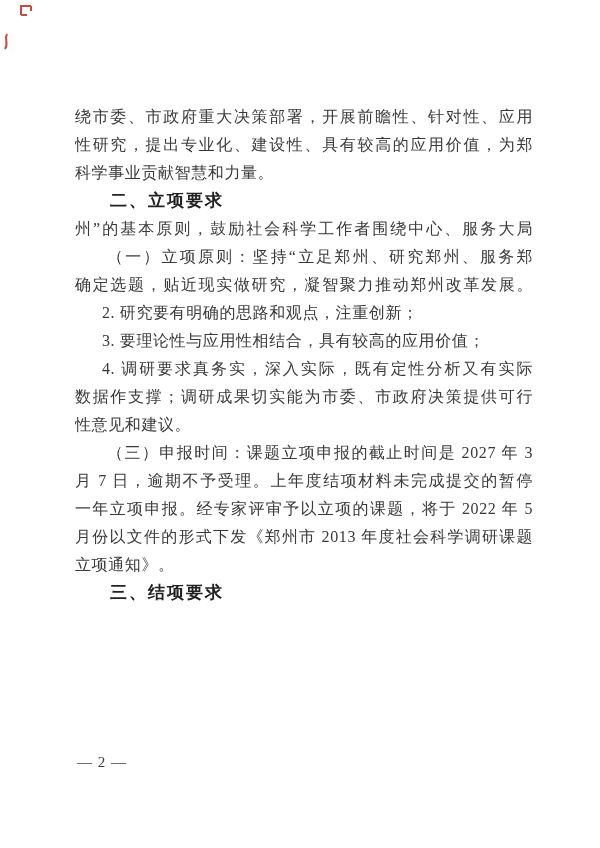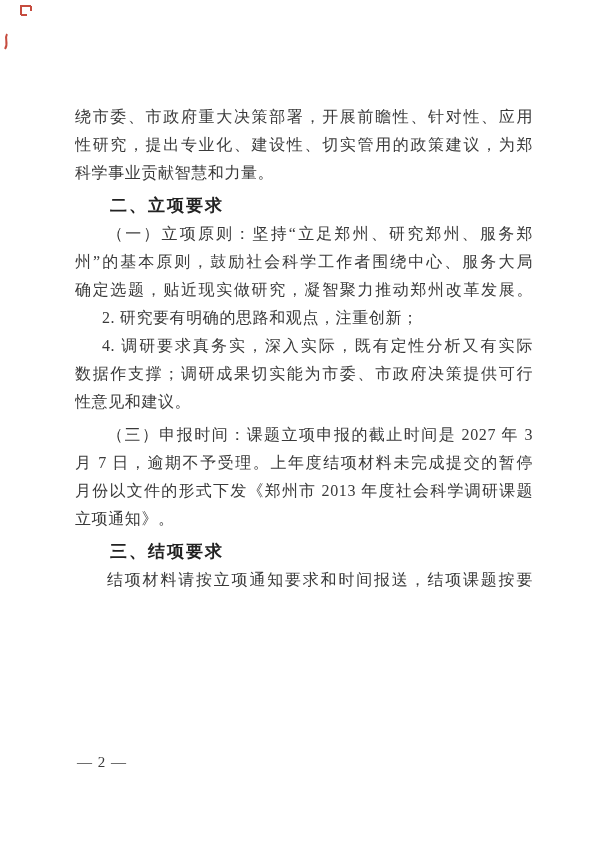--- a/index.html
+++ b/index.html
@@ -30,21 +30,21 @@
     letter-spacing: 0.6px;
     text-align: justify;
     text-align-last: left;
     overflow: hidden;
   }
   .st {
     text-align-last: justify;
   }
   .i2  { text-indent: 32px; }
   .i15 { text-indent: 27px; }
-  .gap { margin-top: 5px; }
+  .gap { }
   .h {
     font-family: "Liberation Sans", "DejaVu Sans", sans-serif;
     font-weight: 700;
     color: #222222;
     font-size: 17px;
     letter-spacing: 2px;
     text-indent: 35px;
     text-align-last: left;
   }
   .pageno {
@@ -71,33 +71,34 @@
 
   <svg class="mark mark-a" width="16" height="15" viewBox="0 0 16 15">
     <path d="M2 3 H13 M3 3 V12 M13 3 V8 M3 12 H9" stroke="#c0392b" stroke-width="2" fill="none"></path>
   </svg>
   <svg class="mark mark-b" width="10" height="17" viewBox="0 0 10 17">
     <path d="M6 1 C3 6 8 10 4 16" stroke="#c0392b" stroke-width="2" fill="none"></path>
   </svg>
 
   <main class="doc">
     <div class="ln st">绕市委、市政府重大决策部署，开展前瞻性、针对性、应用</div>
-    <div class="ln st">性研究，提出专业化、建设性、切实管用的政策建议，为郑</div>
+    <div class="ln st">性研究，提出专业化、建设性、具有较高的应用价值，为郑</div>
     <div class="ln">科学事业贡献智慧和力量。</div>
     <div class="ln h gap">二、立项要求</div>
+    <div class="ln st">州”的基本原则，鼓励社会科学工作者围绕中心、服务大局</div>
     <div class="ln st i2">（一）立项原则：坚持“立足郑州、研究郑州、服务郑</div>
-    <div class="ln st">州”的基本原则，鼓励社会科学工作者围绕中心、服务大局</div>
     <div class="ln st">确定选题，贴近现实做研究，凝智聚力推动郑州改革发展。</div>
     <div class="ln i15">2. 研究要有明确的思路和观点，注重创新；</div>
+    <div class="ln i15">3. 要理论性与应用性相结合，具有较高的应用价值；</div>
     <div class="ln st i15">4. 调研要求真务实，深入实际，既有定性分析又有实际</div>
     <div class="ln st">数据作支撑；调研成果切实能为市委、市政府决策提供可行</div>
     <div class="ln">性意见和建议。</div>
     <div class="ln st i2 gap">（三）申报时间：课题立项申报的截止时间是 2027 年 3</div>
     <div class="ln st">月 7 日，逾期不予受理。上年度结项材料未完成提交的暂停</div>
+    <div class="ln st">一年立项申报。经专家评审予以立项的课题，将于 2022 年 5</div>
     <div class="ln st">月份以文件的形式下发《郑州市 2013 年度社会科学调研课题</div>
     <div class="ln">立项通知》。</div>
     <div class="ln h gap">三、结项要求</div>
-    <div class="ln st i2">结项材料请按立项通知要求和时间报送，结项课题按要</div>
   </main>
 
   <div class="pageno">— 2 —</div>
 
 </div>
 
 </body></html>

